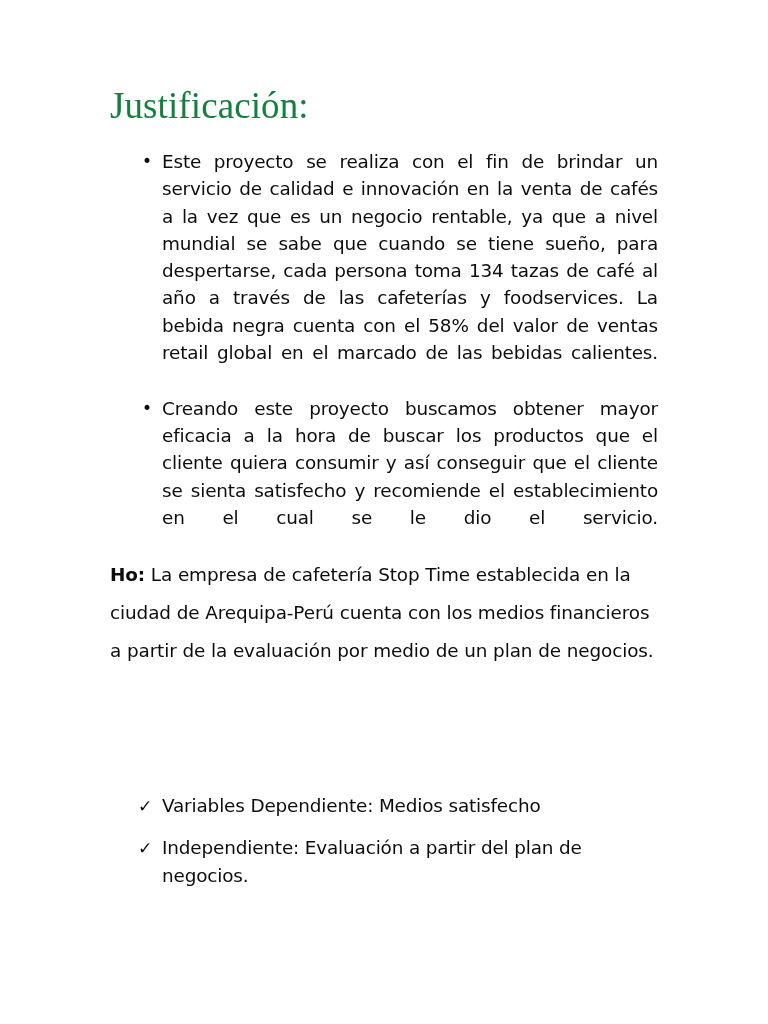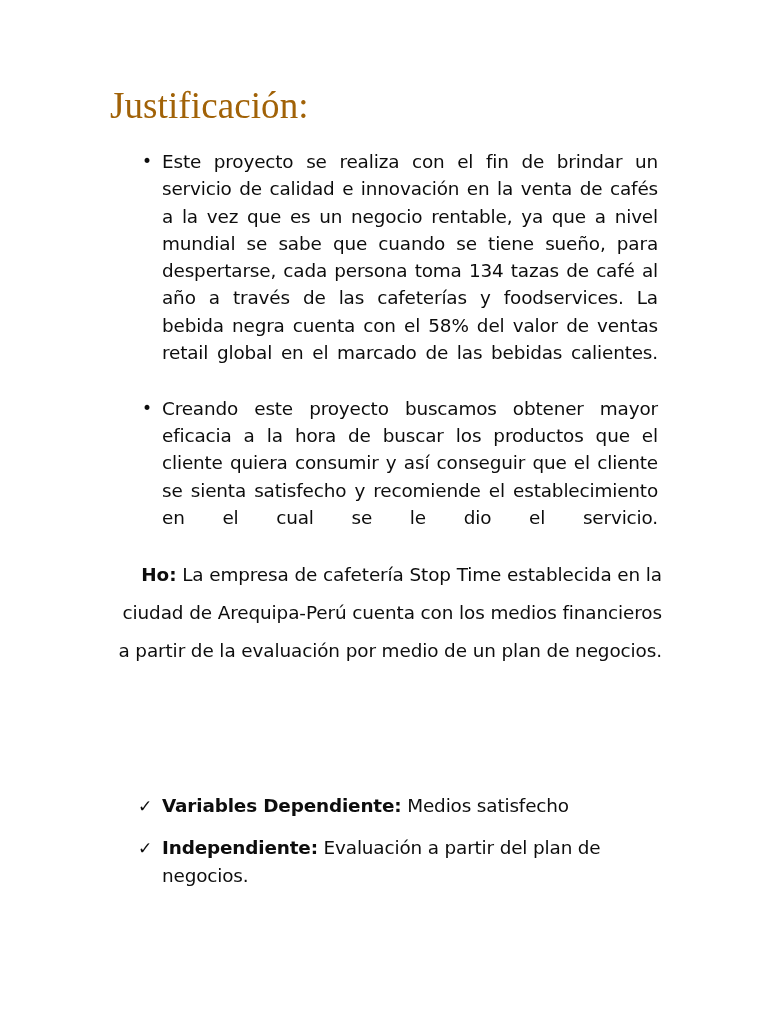--- a/index.html
+++ b/index.html
@@ -93,21 +93,21 @@
   
   #hypothesis-block {
     left: 110px;
     top: 556px;
     width: 552px;
   }
 
   .hypothesis-para {
     margin: 0 0 12px 0;
     line-height: 38px;
-    text-align: right;
+    text-align: left;
     letter-spacing: -0.1px;
   }
 
   .hypothesis-para .hyp-label {
     font-weight: bold;
   }
 
   
   #variable-list {
     left: 138px;
@@ -126,29 +126,29 @@
   .check-item .check-marker {
     position: absolute;
     left: 0;
     top: 0;
     font-size: 17px;
     line-height: 28px;
     font-weight: 400;
   }
 
   .check-item .check-label {
-    font-weight: bold;
+    font-weight: normal;
   }
 </style>
 </head>
 <body>
 
 <div class="page" style="background: rgb(255, 255, 255);">
 
-  <h1 id="heading-justificacion" class="doc-heading" style="color: #a16207;">Justificación:</h1>
+  <h1 id="heading-justificacion" class="doc-heading" style="color: #15803d;">Justificación:</h1>
 
   <div id="bullet-list" class="body-block" style="color: rgb(13, 13, 13);">
 
     <p class="bullet-item">
       <span class="bullet-marker">•</span>
       <span class="bullet-text">Este proyecto se realiza con el fin de brindar un servicio de calidad e innovación en la venta de cafés a la vez que es un negocio rentable, ya que a nivel mundial se sabe que cuando se tiene sueño, para despertarse, cada persona toma 134 tazas de café al año a través de las cafeterías y foodservices. La bebida negra cuenta con el 58% del valor de ventas retail global en el marcado de las bebidas calientes.</span>
     </p>
 
     <p class="bullet-item">
       <span class="bullet-marker">•</span>

